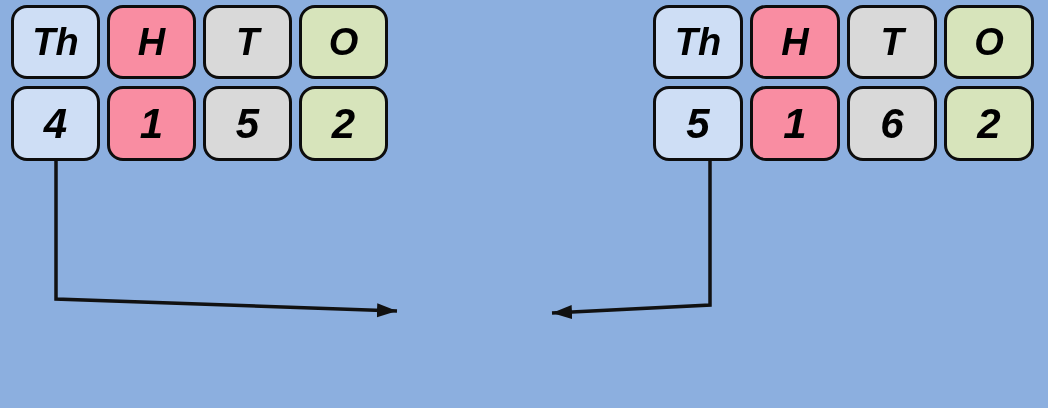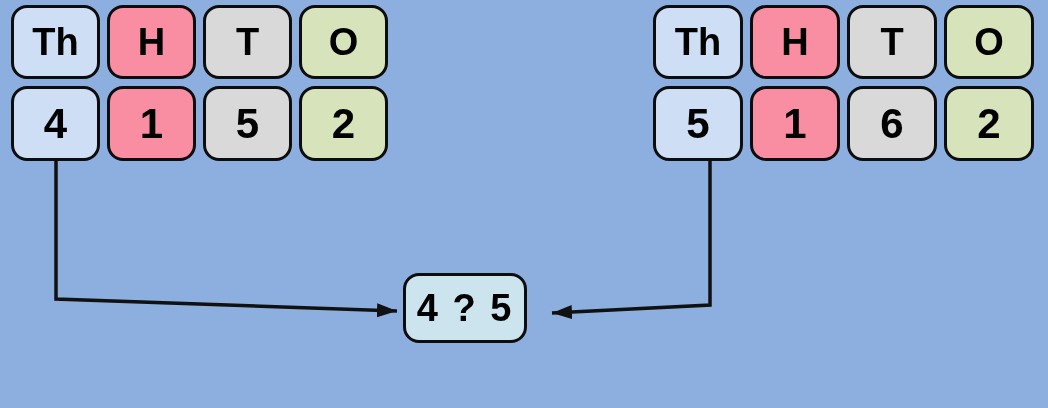--- a/index.html
+++ b/index.html
@@ -56,21 +56,21 @@
     left: 0;
     top: 0;
     width: 1048px;
     height: 408px;
     pointer-events: none;
   }
 </style>
 </head>
 <body>
 
-<div class="canvas" style="background-color: rgb(140, 175, 223);">
+<div class="canvas" style="background-color: rgb(140, 175, 223); font-style: italic;">
 
   <svg class="arrows">
     <defs>
       <marker id="head-right" markerUnits="userSpaceOnUse" markerWidth="22" markerHeight="16" refX="20" refY="7" orient="auto">
         <path d="M0,0 L20,7 L0,14 Z" style="fill: rgb(17, 17, 17);"></path>
       </marker>
     </defs>
     <polyline points="56,160 56,299 397,311" fill="none" stroke-width="3.5" marker-end="url(#head-right)" style="stroke: rgb(17, 17, 17);"></polyline>
     <polyline points="710,160 710,305 552,313" fill="none" stroke-width="3.5" marker-end="url(#head-right)" style="stroke: rgb(17, 17, 17);"></polyline>
   </svg>
@@ -92,15 +92,14 @@
     <div class="cell header" style="background-color: rgb(249, 141, 162);">H</div>
     <div class="cell header" style="background-color: rgb(217, 217, 217);">T</div>
     <div class="cell header" style="background-color: rgb(215, 228, 187);">O</div>
 
     <div class="cell digit" style="background-color: rgb(206, 222, 245);">5</div>
     <div class="cell digit" style="background-color: rgb(249, 141, 162);">1</div>
     <div class="cell digit" style="background-color: rgb(217, 217, 217);">6</div>
     <div class="cell digit" style="background-color: rgb(215, 228, 187);">2</div>
   </div>
 
-  <div class="compare-box" style="background-color: rgb(203, 228, 237);">4 ? 5</div>
 
 </div>
 
 </body></html>

